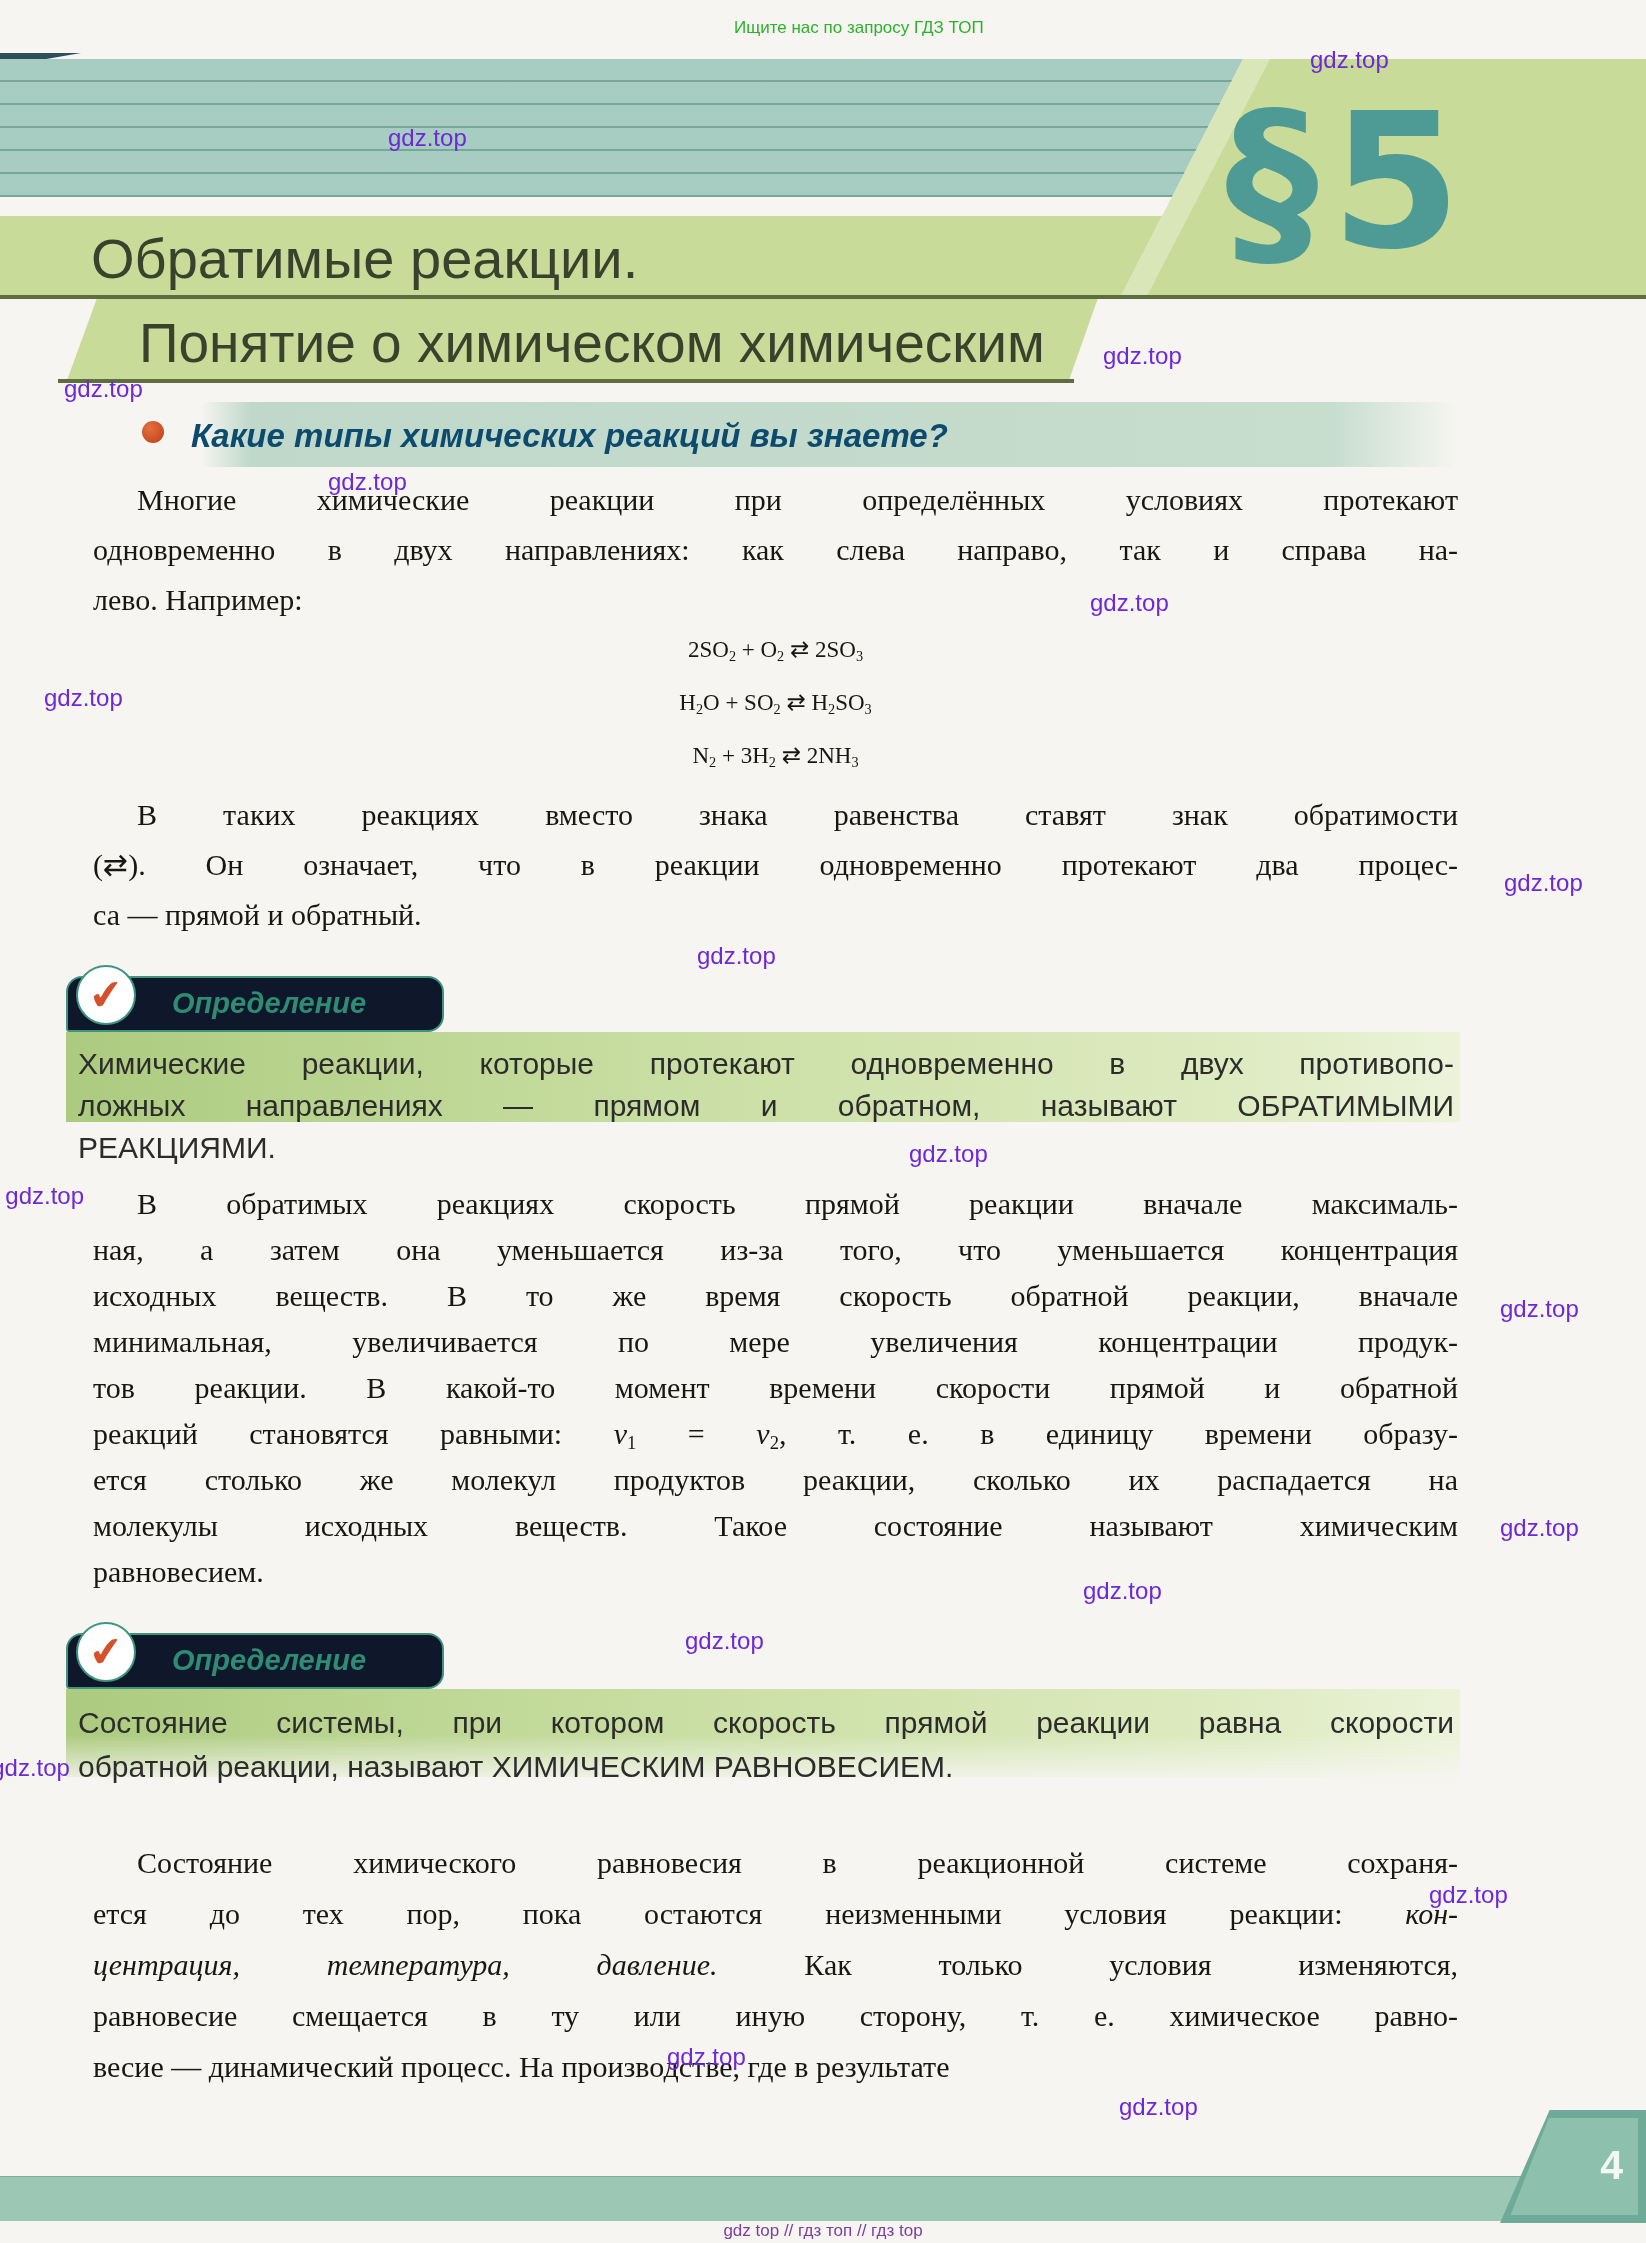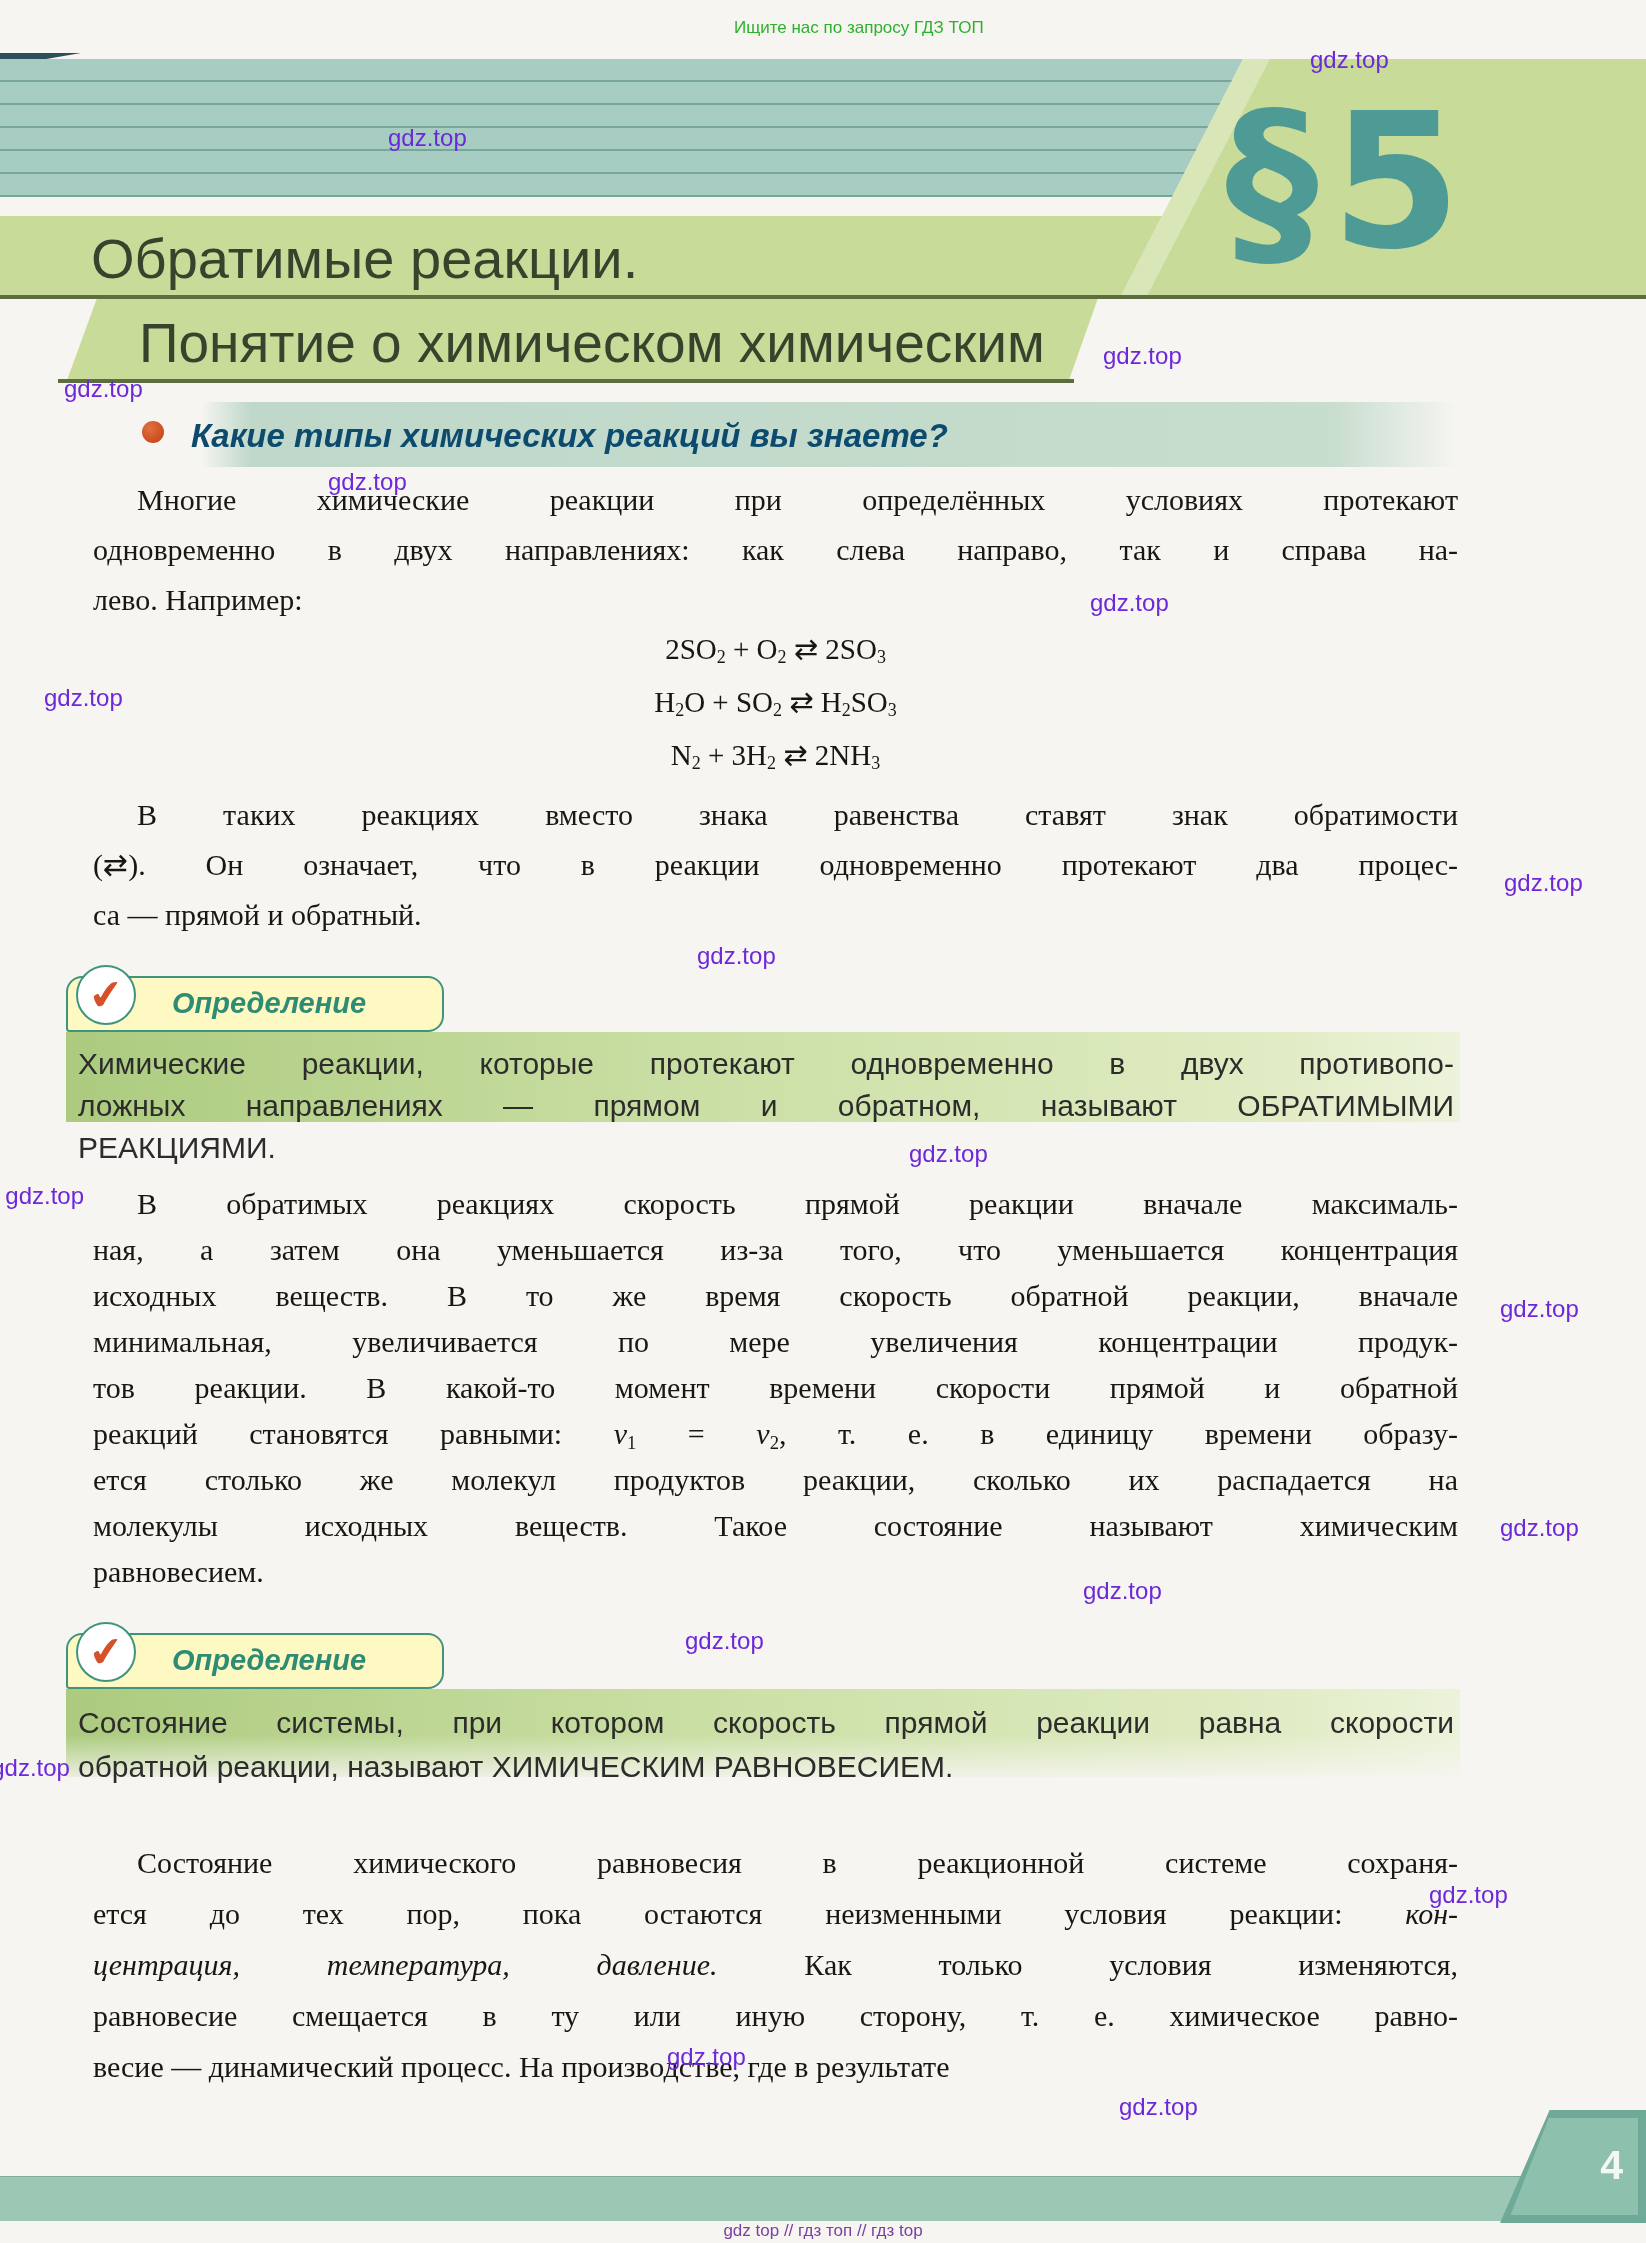--- a/index.html
+++ b/index.html
@@ -48,27 +48,27 @@
 
   
   .para{width:1365px;left:93px;font-size:30px;color:var(--ink);}
   .para .line{text-align:justify;text-align-last:justify;}
   .para .line.last{text-align:left;text-align-last:left;}
   .para .line.first{padding-left:44px;}
   .p1{top:475px;} .p1 .line{line-height:50px;}
   .p2{top:790px;} .p2 .line{line-height:50px;}
   .p3{top:1181px;} .p3 .line{line-height:46px;}
   .p4{top:1837px;} .p4 .line{line-height:51px;}
-  .eqs{left:93px;top:623px;width:1365px;font-size:29px;color:var(--ink);}
+  .eqs{left:93px;top:623px;width:1365px;font-size:23px;color:var(--ink);}
   .eqs .line{text-align:center;text-align-last:center;line-height:53px;}
   sub{font-size:.62em;vertical-align:-.25em;line-height:0;}
   .arrow{font-family:"DejaVu Sans",sans-serif;}
 
   
-  .def-tab{width:378px;height:56px;left:66px;background:#fef9c3;border:2.6px solid var(--def-border);
+  .def-tab{width:378px;height:56px;left:66px;background:#0f172a;border:2.6px solid var(--def-border);
     border-radius:16px 16px 16px 3.5px;z-index:2;}
   .def-tab .label{display:block;padding-left:104px;font:italic 700 29px/51px "Liberation Sans",sans-serif;
     color:var(--def-teal);}
   .def-circle{width:60px;height:60px;left:76px;border-radius:50%;background:#fff;
     border:2.6px solid var(--def-border);z-index:3;display:flex;align-items:center;justify-content:center;}
   .def-circle .check{font:700 41px "DejaVu Sans",sans-serif;color:var(--check-red);transform:rotate(-6deg);}
   .def-band{left:66px;width:1394px;height:90px;
     background:linear-gradient(90deg,#accb7f,#cadfa4 45%,#dfebc2 85%,#ecf3da);}
   .def-band.fade{background:
     linear-gradient(180deg,rgba(246,245,241,0) 52%,rgba(246,245,241,.85)),

